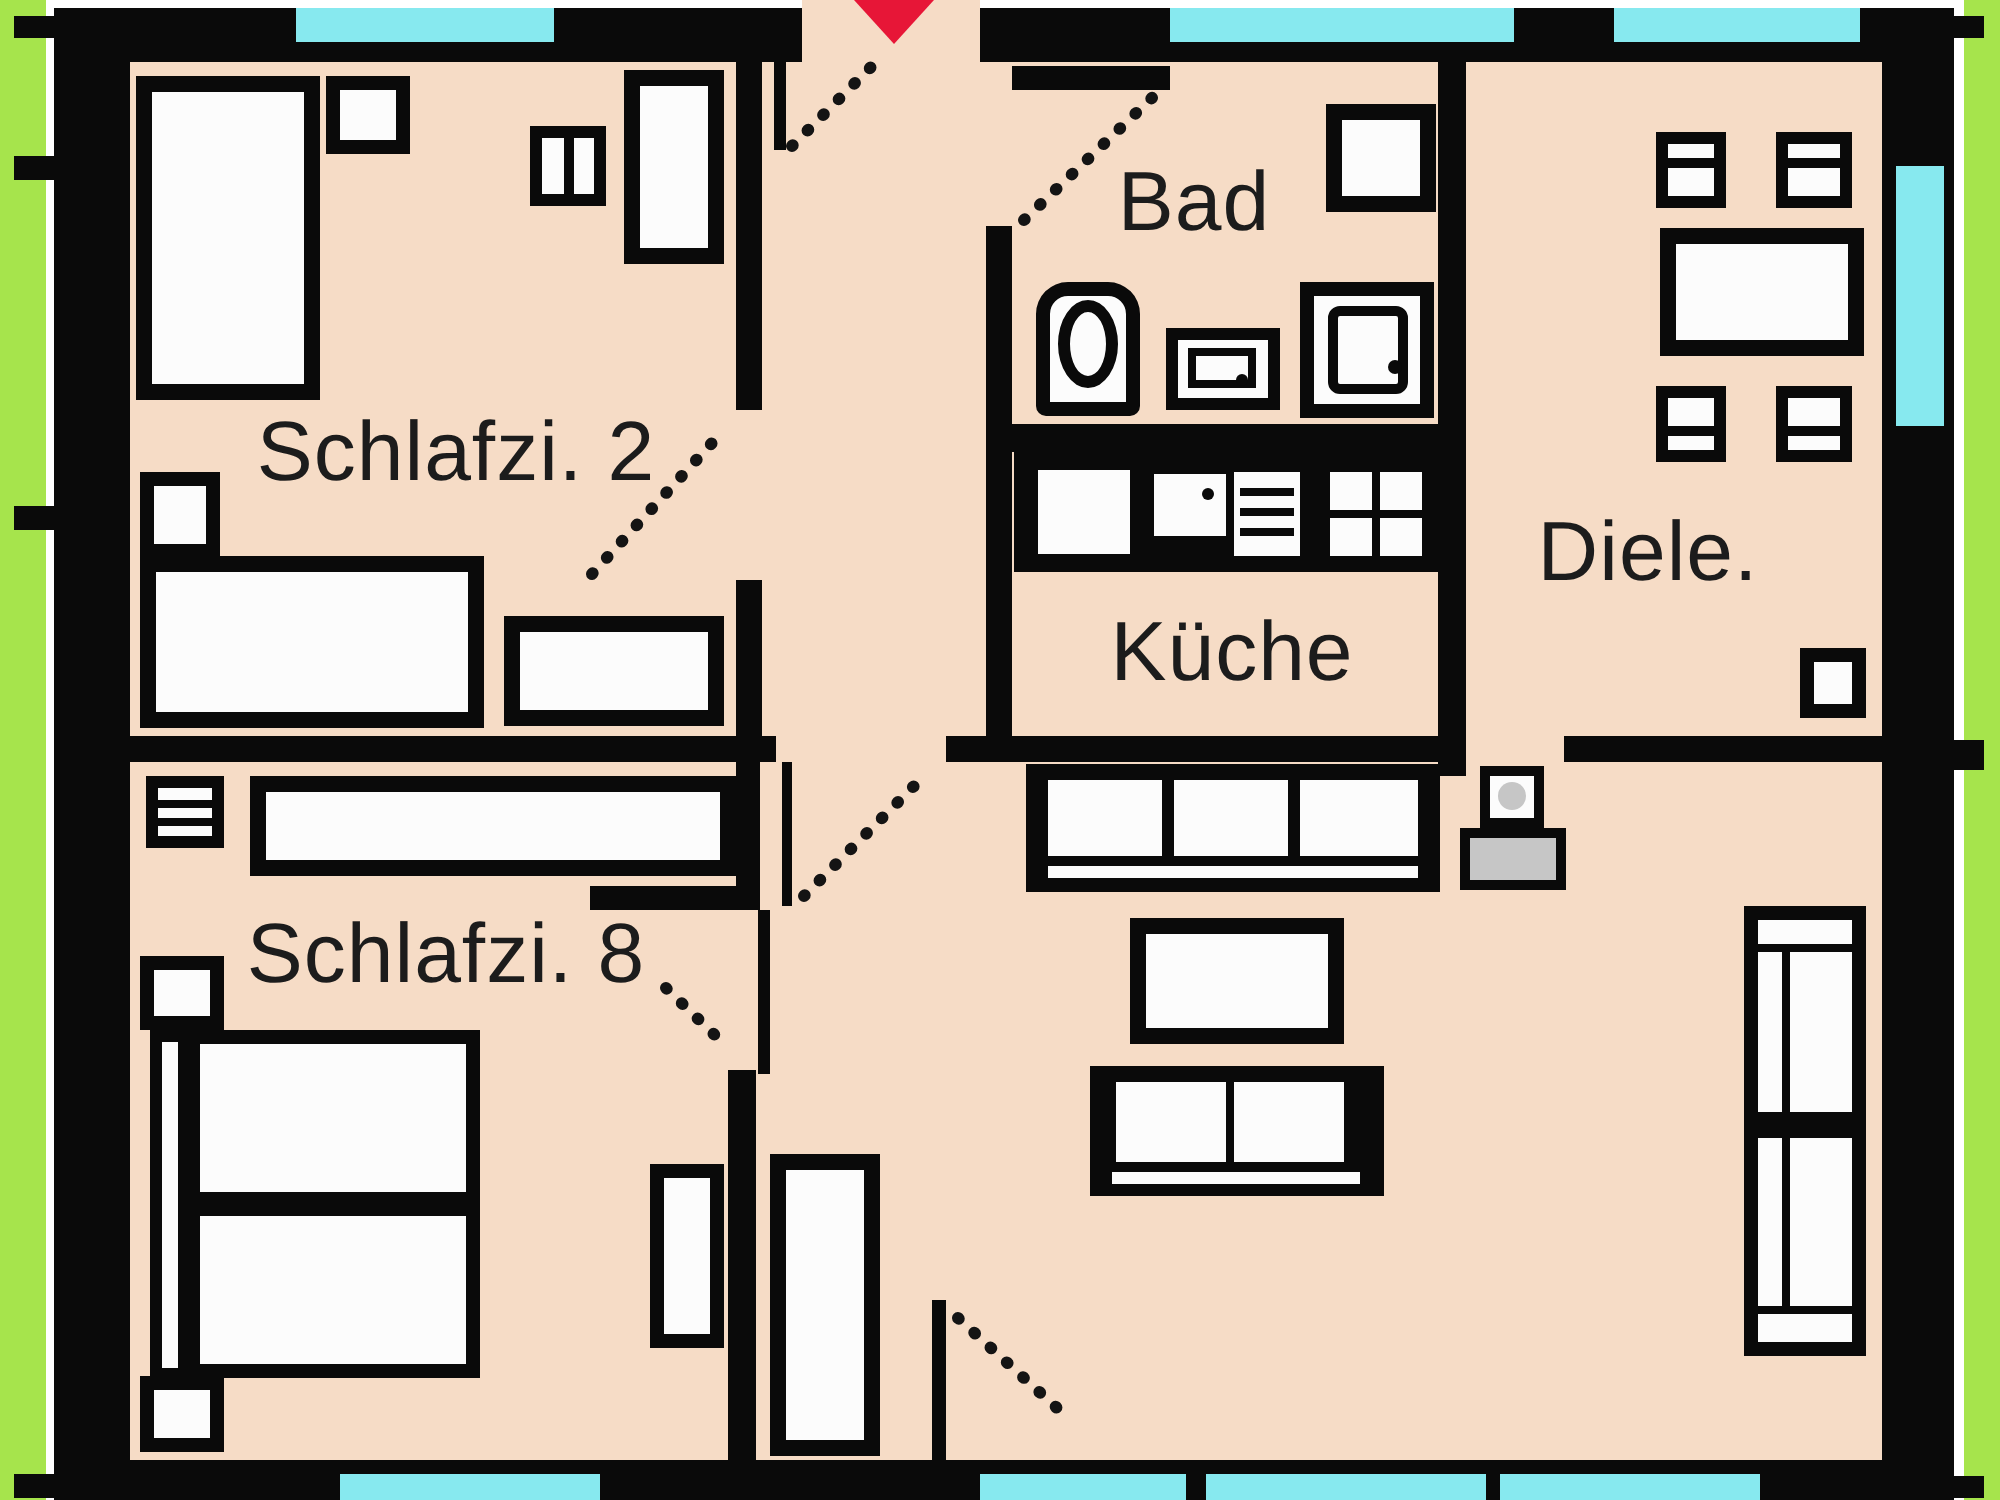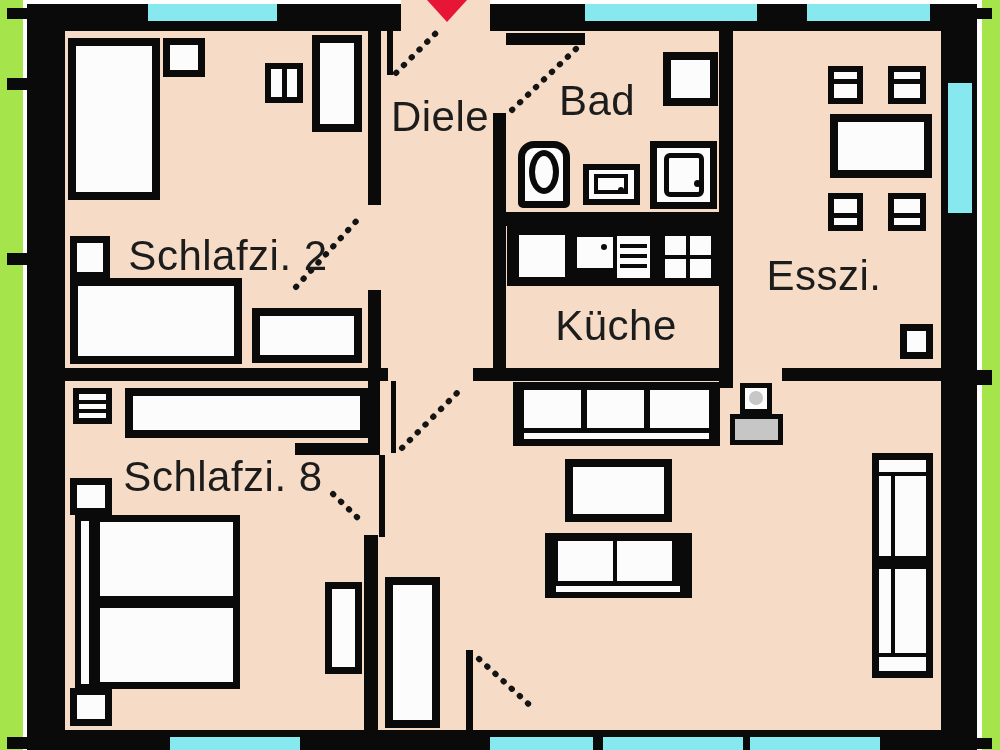--- a/index.html
+++ b/index.html
@@ -165,20 +165,19 @@
       <line x1="296" y1="287" x2="361" y2="216"></line>
       <line x1="396" y1="73" x2="438" y2="31"></line>
       <line x1="512" y1="110" x2="578" y2="47"></line>
       <line x1="402" y1="448" x2="464" y2="386"></line>
       <line x1="333" y1="494" x2="361" y2="521"></line>
       <line x1="479" y1="659" x2="534" y2="709"></line>
     </g>
     <polygon points="427,0 467,0 447,22" fill="#e71637"></polygon>
   </svg>
 
-  <span class="label" style="left:228px;top:256px;">Schlafzi. 2</span>
-  <span class="label" style="left:440px;top:117px;">Diele</span>
+  <span class="label" style="left:228px;top:226px;">Schlafzi. 2</span>
   <span class="label" style="left:597px;top:101px;">Bad</span>
   <span class="label" style="left:616px;top:326px;">Küche</span>
-  <span class="label" style="left:824px;top:276px;">Esszi.</span>
+  <span class="label" style="left:824px;top:276px;">Diele.</span>
   <span class="label" style="left:223px;top:477px;">Schlafzi. 8</span>
 
 </div>
 
 </body></html>

